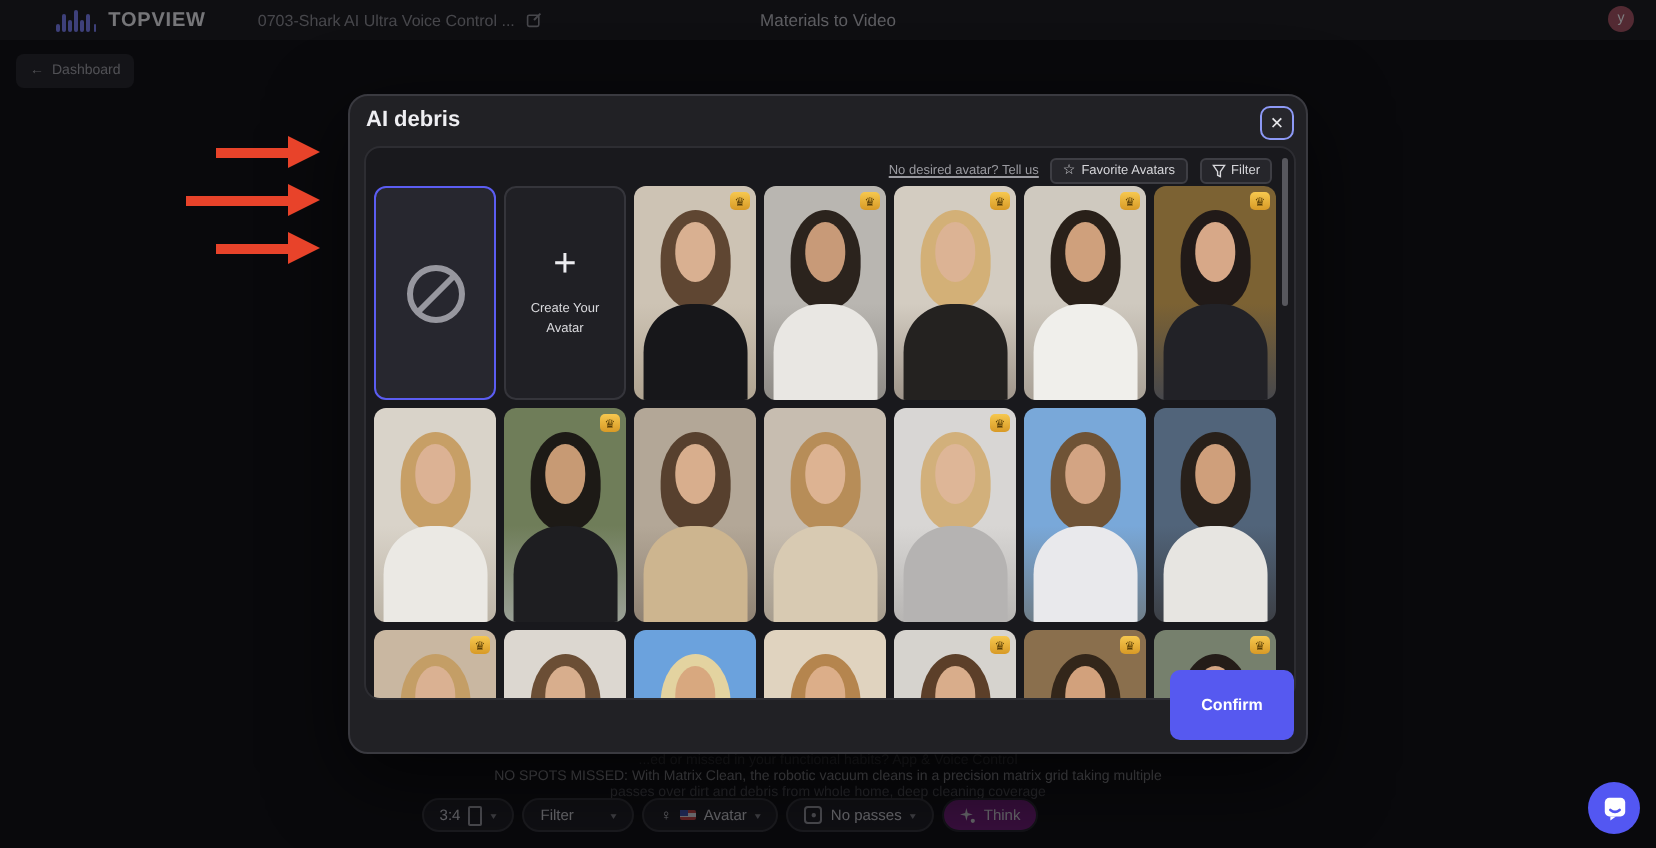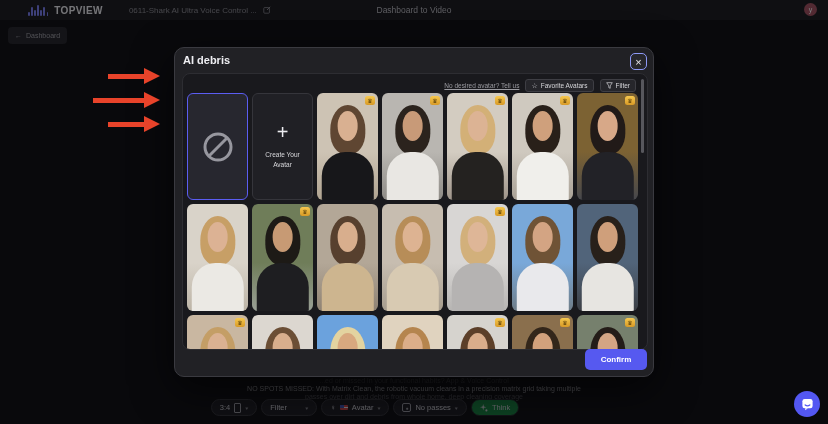--- a/index.html
+++ b/index.html
@@ -27,21 +27,21 @@
   .btoolbar{position:absolute;left:0;top:399px;width:730px;display:flex;justify-content:center;gap:4px;align-items:center;}
   .pill{height:17px;background:#1d1d21;border:1px solid #323237;border-radius:9px;display:flex;
         align-items:center;gap:4px;padding:0 8px;font-size:7.5px;color:#cfcfd4;box-sizing:border-box;}
   .pill .chev{font-size:6px;color:#7e7e84;transform:scaleY(.8);}
   .rect-ic{width:5px;height:8px;border:1px solid #9a9aa0;border-radius:1px;}
   .flag{width:8px;height:5px;border-radius:1px;
         background:linear-gradient(180deg,#c94444 0 34%,#e9e9ef 34% 67%,#c94444 67%);position:relative;}
   .flag::after{content:"";position:absolute;left:0;top:0;width:4px;height:3px;background:#3f55b0;}
   .sym{font-size:7.5px;color:#cfcfd4;}
   .sq-ic{width:7px;height:7px;border:1px solid #9a9aa0;border-radius:2px;display:flex;align-items:center;justify-content:center;font-size:5px;color:#9a9aa0;}
-  .think{background:#15803d;border-color:#232328;}
+  .think{background:#701a75;border-color:#232328;}
   .gen{height:21px;border-radius:11px;background:#4347e2;border:none;color:#fff;font-weight:bold;
        font-size:8px;padding:0 10px;display:flex;align-items:center;gap:5px;margin-left:6px;}
   .gen .dots{font-size:6px;letter-spacing:2px;color:rgba(255,255,255,.45);}
   
   .overlay{position:absolute;inset:0;background:rgba(6,6,9,.52);z-index:5;}
   
   .modal{position:absolute;left:174px;top:47px;width:480px;height:330px;background:#212125;
          border:1px solid #3a3a40;border-radius:10px;z-index:10;box-sizing:border-box;
          box-shadow:0 12px 40px rgba(0,0,0,.65);}
   .m-title{position:absolute;left:8px;top:6px;font-size:11px;font-weight:bold;color:#eeeef2;}
@@ -64,21 +64,21 @@
   .plus{margin-top:28px;font-size:20px;font-weight:300;color:#ececf0;line-height:1;}
   .clabel{margin:8px auto 0;width:44px;font-size:6.5px;color:#d9d9dd;line-height:1.5;}
   .p-hair{position:absolute;left:50%;top:11%;width:58%;height:46%;transform:translateX(-50%);
           border-radius:50% 50% 42% 42%;}
   .p-face{position:absolute;left:50%;top:17%;width:34%;height:28%;transform:translateX(-50%);border-radius:50%;}
   .p-torso{position:absolute;left:50%;top:55%;width:86%;height:50%;transform:translateX(-50%);
            border-radius:45% 45% 0 0;}
   .badge{position:absolute;top:3px;right:3px;width:10px;height:9px;border-radius:2.5px;
          background:linear-gradient(180deg,#f6c84f,#d89a26);display:flex;align-items:center;
          justify-content:center;font-size:6px;color:#573d06;z-index:2;}
-  .confirm{position:absolute;right:6px;bottom:6px;width:62px;height:21px;background:#5659f0;border:none;
+  .confirm{position:absolute;right:6px;bottom:6px;width:62px;height:35px;background:#5659f0;border:none;
            border-radius:5px;color:#fff;font-size:8px;font-weight:bold;display:flex;align-items:center;
            justify-content:center;cursor:pointer;}
   
   .chat{position:absolute;right:8px;bottom:7px;width:26px;height:26px;border-radius:50%;background:#5357f2;
         z-index:12;display:flex;align-items:center;justify-content:center;cursor:pointer;}
   
   .arrow{position:absolute;display:flex;align-items:center;z-index:20;}
   .arrow .shaft{height:5px;}
   .arrow .head{width:0;height:0;border-top:8px solid transparent;border-bottom:8px solid transparent;}
 </style>
@@ -91,28 +91,28 @@
     <div class="logo">
       <span style="height:4px"></span>
         <span style="height:9px"></span>
         <span style="height:6px"></span>
       <span style="height:11px"></span>
         <span style="height:6px"></span>
         <span style="height:9px"></span>
         <span style="height:4px"></span>
     </div>
     <div class="brand">TOPVIEW</div>
-    <div class="proj">0611-Shark AI Ultra Voice Control ...</div>
+    <div class="proj">0703-Shark AI Ultra Voice Control ...</div>
     <div class="edit-ic">
       <svg width="8" height="8" viewBox="0 0 10 10">
           <rect x="1" y="2" width="7" height="7" rx="1" fill="none" stroke="#8e8e93" stroke-width="1"></rect>
           <path d="M5 5 L9 1" stroke="#8e8e93" stroke-width="1.2"></path>
         </svg>
     </div>
-    <div class="center-title">Dashboard to Video</div>
+    <div class="center-title">Materials to Video</div>
     <div class="user-avatar">y</div>
   </div>
 
   <div class="dash">
     <span>←</span>
     <span>Dashboard</span>
   </div>
 
   <div class="bg-text bg-line1">...ed or missed in your functional habits? App &amp; Voice Control</div>
   <div class="bg-text bg-line2">NO SPOTS MISSED: With Matrix Clean, the robotic vacuum cleans in a precision matrix grid taking multiple</div>

